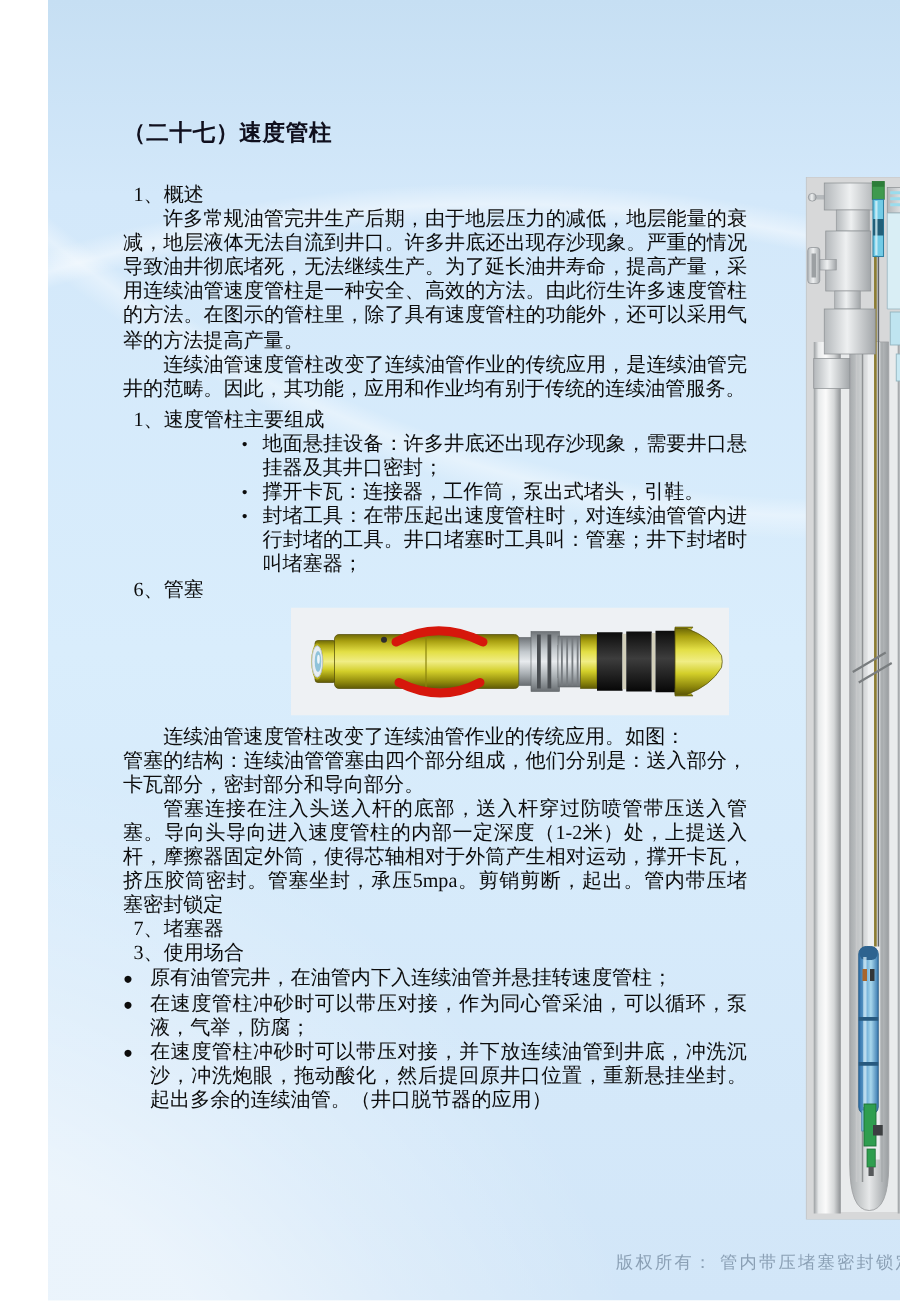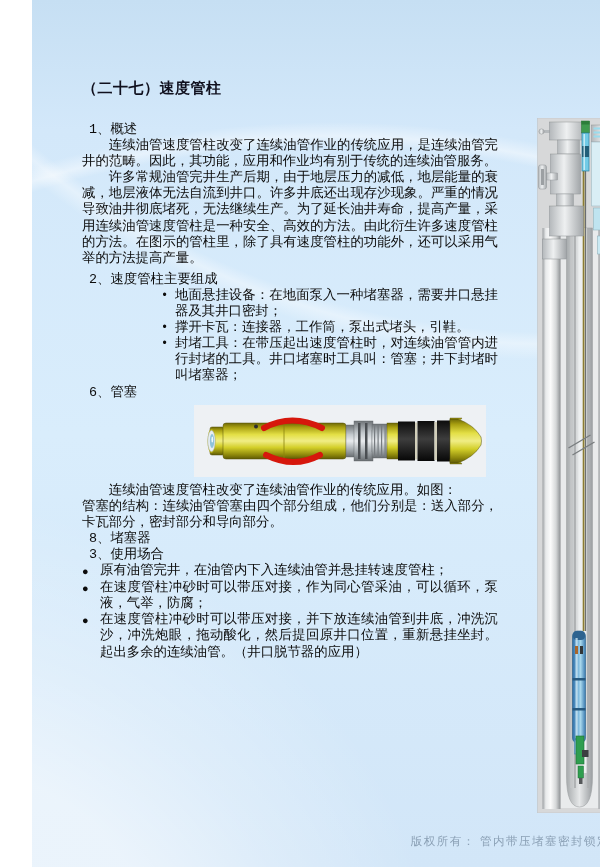--- a/index.html
+++ b/index.html
@@ -16,21 +16,21 @@
       radial-gradient(circle at 520px -480px, rgba(255,255,255,0) 812px, rgba(255,255,255,0.38) 824px, rgba(255,255,255,0) 840px),
       radial-gradient(circle at -140px 1050px, rgba(255,255,255,0.55) 300px, rgba(255,255,255,0.25) 420px, rgba(255,255,255,0) 560px),
       linear-gradient(180deg,#c6dff3 0%, #d3e8fa 15%, #d9edfc 50%, #d2e6f8 100%);
     margin-left: 32px;
   }
   .doc { position:absolute; left:50px; top:79px; width:416px; }
   .title {
     font-size:15px; font-weight:bold; color:#10101e;
     letter-spacing:0.5px; margin:0 0 24px 0;
   }
-  .body-text { font-size:13.4px; line-height:16.1px; text-align:justify;font-family:Liberation Mono, monospace; }
+  .body-text { font-size:13.4px; line-height:16.1px; text-align:justify; }
   .heading { padding-left:7px; }
   .heading.mt { margin-top:5px; }
   .p-indent { text-indent:2em; }
   .b-row { display:flex; }
   .s2-bullets { margin-left:79px; }
   .s2-bullets .b-marker { flex:0 0 14px; font-size:12px; }
   .s5-bullets .b-marker { flex:0 0 18px; font-size:11px; padding-top:1px; }
   .b-text { flex:1 1 auto; text-align:justify; }
   .plug-figure {
     width:292px; height:72px; margin:4px 0 6px 112px;
@@ -48,28 +48,28 @@
 
 <div class="page">
 
   <div class="doc">
 
     <div class="title">（二十七）速度管柱</div>
 
     <div class="body-text">
 
       <div class="heading">1、概述</div>
+      <div class="p-indent">许多常规油管完井生产后期，由于地层压力的减低，地层能量的衰减，地层液体无法自流到井口。许多井底还出现存沙现象。严重的情况导致油井彻底堵死，无法继续生产。为了延长油井寿命，提高产量，采用连续油管速度管柱是一种安全、高效的方法。由此衍生许多速度管柱的方法。在图示的管柱里，除了具有速度管柱的功能外，还可以采用气举的方法提高产量。</div>
       <div class="p-indent">连续油管速度管柱改变了连续油管作业的传统应用，是连续油管完井的范畴。因此，其功能，应用和作业均有别于传统的连续油管服务。</div>
-      <div class="p-indent">许多常规油管完井生产后期，由于地层压力的减低，地层能量的衰减，地层液体无法自流到井口。许多井底还出现存沙现象。严重的情况导致油井彻底堵死，无法继续生产。为了延长油井寿命，提高产量，采用连续油管速度管柱是一种安全、高效的方法。由此衍生许多速度管柱的方法。在图示的管柱里，除了具有速度管柱的功能外，还可以采用气举的方法提高产量。</div>
-
-      <div class="heading mt">2、速度管柱主要组成</div>
+
+      <div class="heading mt">1、速度管柱主要组成</div>
       <div class="s2-bullets">
         <div class="b-row">
           <span class="b-marker">•</span>
-          <span class="b-text">地面悬挂设备：在地面泵入一种堵塞器，需要井口悬挂器及其井口密封；</span>
+          <span class="b-text">地面悬挂设备：许多井底还出现存沙现象，需要井口悬挂器及其井口密封；</span>
         </div>
         <div class="b-row">
           <span class="b-marker">•</span>
           <span class="b-text">撑开卡瓦：连接器，工作筒，泵出式堵头，引鞋。</span>
         </div>
         <div class="b-row">
           <span class="b-marker">•</span>
           <span class="b-text">封堵工具：在带压起出速度管柱时，对连续油管管内进行封堵的工具。井口堵塞时工具叫：管塞；井下封堵时叫堵塞器；</span>
         </div>
       </div>
@@ -140,22 +140,23 @@
           <g>
             <path d="M256,13 L268,13 L264,18 L256,18 Z" fill="url(#gy)" stroke="#55500a" stroke-width="0.4"></path>
             <path d="M256,54 L264,54 L268,59 L256,59 Z" fill="url(#gy)" stroke="#55500a" stroke-width="0.4"></path>
             <path d="M256,14 L256,58 L264,58 Q280,52 287,40 Q288,36 287,32 Q280,20 264,14 Z" fill="url(#gy)" stroke="#55500a" stroke-width="0.5"></path>
           </g>
         </svg>
       </div>
 
       <div class="p-indent">连续油管速度管柱改变了连续油管作业的传统应用。如图：</div>
       <div>管塞的结构：连续油管管塞由四个部分组成，他们分别是：送入部分，卡瓦部分，密封部分和导向部分。</div>
-
-      <div class="heading">8、堵塞器</div>
+      <div class="p-indent">管塞连接在注入头送入杆的底部，送入杆穿过防喷管带压送入管塞。导向头导向进入速度管柱的内部一定深度（1-2米）处，上提送入杆，摩擦器固定外筒，使得芯轴相对于外筒产生相对运动，撑开卡瓦，挤压胶筒密封。管塞坐封，承压5mpa。剪销剪断，起出。管内带压堵塞密封锁定</div>
+
+      <div class="heading">7、堵塞器</div>
 
       <div class="heading">3、使用场合</div>
       <div class="s5-bullets">
         <div class="b-row">
           <span class="b-marker">●</span>
           <span class="b-text">原有油管完井，在油管内下入连续油管并悬挂转速度管柱；</span>
         </div>
         <div class="b-row">
           <span class="b-marker">●</span>
           <span class="b-text">在速度管柱冲砂时可以带压对接，作为同心管采油，可以循环，泵液，气举，防腐；</span>

